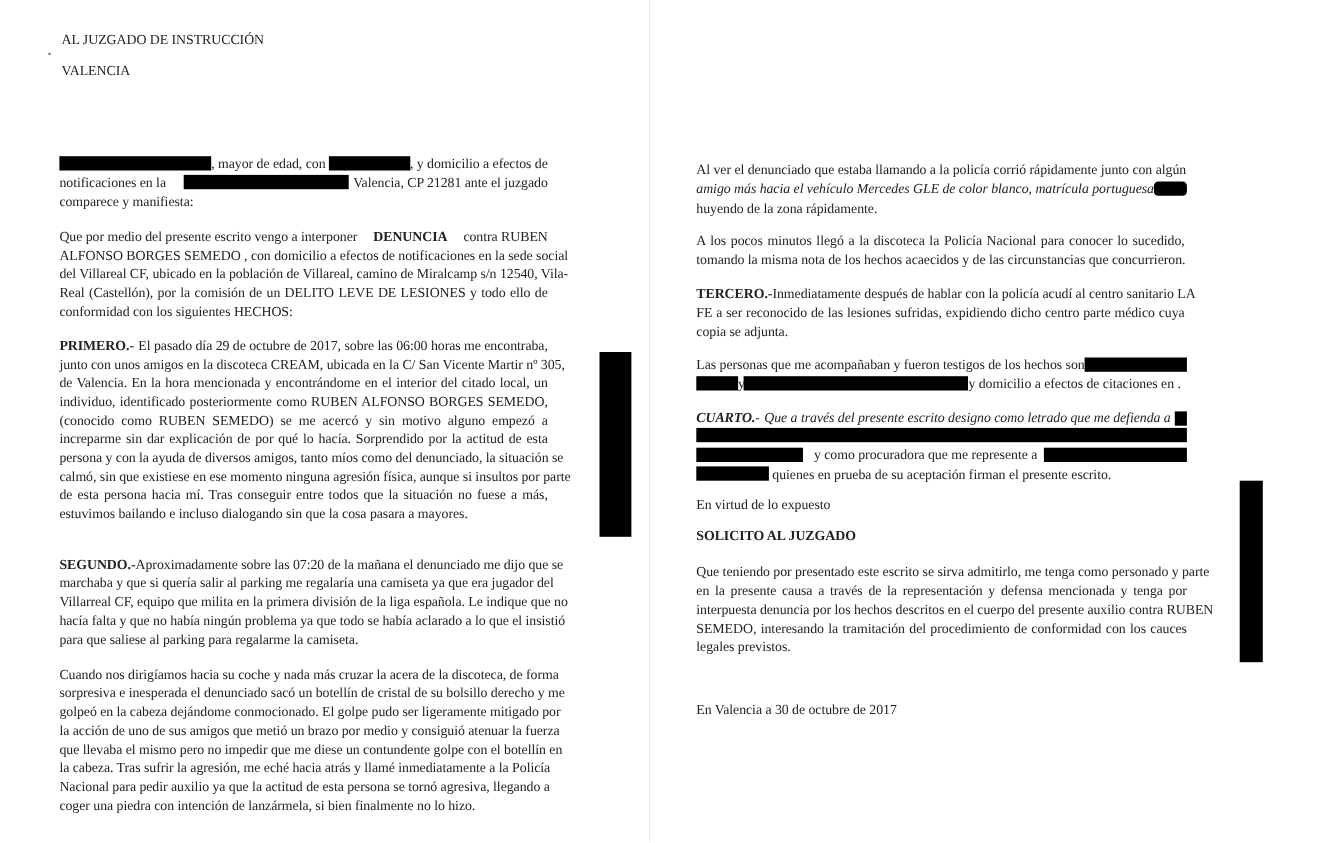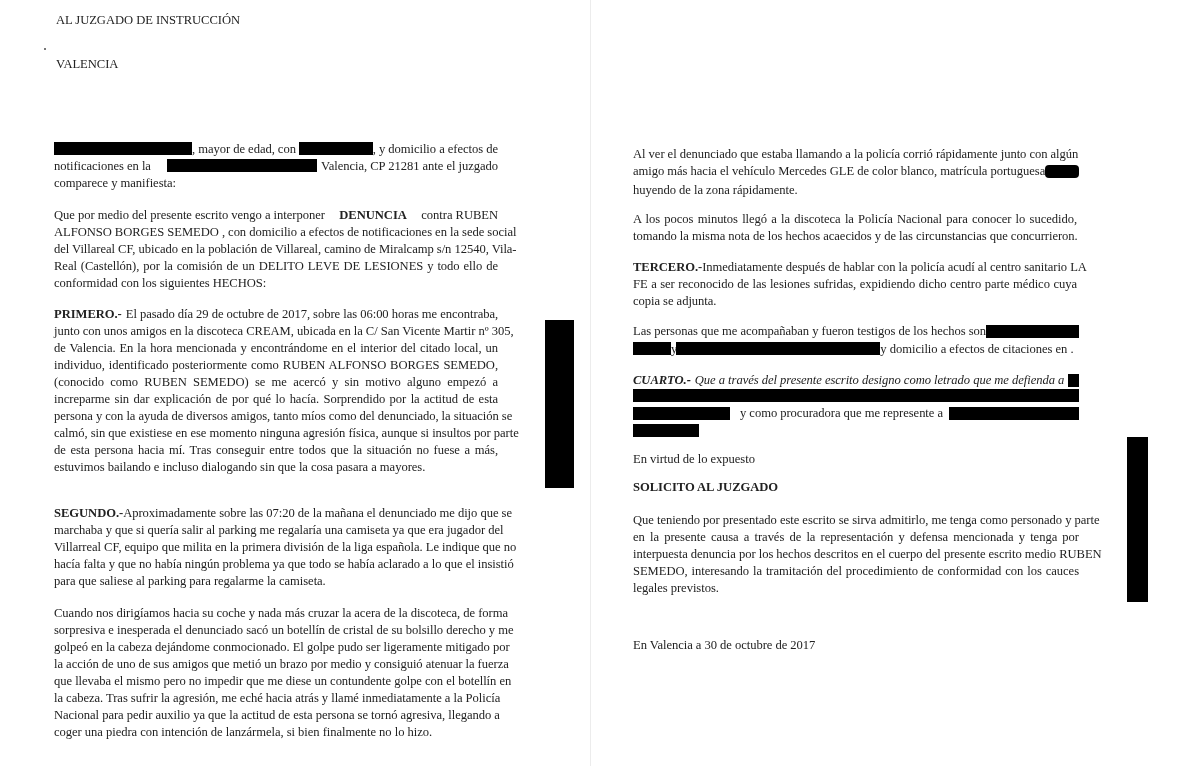--- a/index.html
+++ b/index.html
@@ -16,21 +16,21 @@
   .bar{position:absolute;background:#000;}
   .dot{position:absolute;left:44px;top:48px;width:2px;height:2px;background:#777;}
   .flex{display:flex;align-items:center;justify-content:space-between;}
 </style>
 </head>
 <body>
 
 <div class="page" id="page-left">
   <div class="dot"></div>
 
-  <div class="ln" style="left:56px;top:12px;">AL JUZGADO DE INSTRUCCIÓN</div>
+  <div class="ln" style="left:56px;top:28px;">AL JUZGADO DE INSTRUCCIÓN</div>
   <div class="ln" style="left:56px;top:56px;">VALENCIA</div>
 
   <div class="ln flex" style="left:54px;top:141px;width:444px;">
     <span><span class="red" style="width:138px"></span><span>, mayor de edad, con</span></span>
     <span><span class="red" style="width:74px"></span><span>,  y domicilio a efectos de</span></span>
   </div>
   <div class="ln flex" style="left:54px;top:158px;width:444px;">
     <span>notificaciones  en  la</span>
     <span><span class="red" style="width:150px;margin-right:4px"></span><span>Valencia,  CP  21281  ante  el  juzgado</span></span>
   </div>
@@ -80,21 +80,21 @@
 
   <div class="bar" style="left:545px;top:320px;width:29px;height:168px;"></div>
 </div>
 
 <div class="divider"></div>
 
 <div class="page" id="page-right">
 
   <div class="ln jl" style="left:42px;top:146px;width:444px;"> Al ver el denunciado que estaba llamando a la policía corrió rápidamente junto con algún</div>
   <div class="ln flex" style="left:42px;top:163px;width:446px;">
-    <span style="flex:1;text-align:justify;text-align-last:justify;">amigo más hacia el vehículo Mercedes GLE de color blanco, matrícula portuguesa</span>
+    <span style="flex:1;text-align:justify;text-align-last:justify;font-style:italic;">amigo más hacia el vehículo Mercedes GLE de color blanco, matrícula portuguesa</span>
     <span class="red" style="width:40px;border-radius:4px;margin-left:0px"></span>
   </div>
   <div class="ln" style="left:42px;top:182px;">huyendo  de la zona rápidamente.</div>
 
   <div class="ln jl" style="left:42px;top:211px;width:444px;">A los pocos minutos  llegó  a la discoteca la Policía Nacional para conocer lo sucedido,</div>
   <div class="ln" style="left:42px;top:228px;">tomando la misma nota de los hechos acaecidos y de las circunstancias que concurrieron.</div>
 
   <div class="ln flex" style="left:42px;top:259px;width:444px;">
     <span class="b">TERCERO.-</span>
     <span style="flex:1;text-align:justify;text-align-last:justify;">Inmediatamente después de hablar con la policía acudí al centro sanitario LA</span>
@@ -117,27 +117,28 @@
     <span class="red" style="width:13px"></span>
   </div>
   <div class="red" style="position:absolute;left:42px;top:389px;width:446px;height:13px;"></div>
   <div class="ln flex" style="left:42px;top:405px;width:446px;">
     <span class="red" style="width:97px"></span>
     <span style="flex:1;margin:0 4px 0 10px;">y como procuradora que me represente a</span>
     <span class="red" style="width:130px"></span>
   </div>
   <div class="ln" style="left:42px;top:423px;">
     <span class="red" style="width:66px"></span>
+    <span>quienes en prueba de su aceptación firman el presente escrito.</span>
   </div>
 
   <div class="ln" style="left:42px;top:451px;">En virtud de lo expuesto</div>
   <div class="ln b" style="left:42px;top:479px;">SOLICITO AL JUZGADO</div>
 
   <div class="ln jl" style="left:42px;top:512px;width:446px;">Que teniendo por presentado este escrito se sirva admitirlo, me tenga como personado y parte</div>
   <div class="ln jl" style="left:42px;top:529px;width:446px;">en  la  presente  causa  a  través  de  la  representación  y  defensa  mencionada  y  tenga  por</div>
-  <div class="ln jl" style="left:42px;top:546px;width:446px;">interpuesta denuncia por los hechos descritos en el cuerpo del presente escrito medio RUBEN</div>
+  <div class="ln jl" style="left:42px;top:546px;width:446px;">interpuesta denuncia por los hechos descritos en el cuerpo del presente auxilio contra RUBEN</div>
   <div class="ln jl" style="left:42px;top:563px;width:446px;">SEMEDO,  interesando  la  tramitación  del  procedimiento  de  conformidad  con  los  cauces</div>
   <div class="ln" style="left:42px;top:580px;">legales previstos.</div>
 
   <div class="ln" style="left:42px;top:637px;">En Valencia  a 30 de octubre de 2017</div>
 
   <div class="bar" style="left:536px;top:437px;width:21px;height:165px;"></div>
 </div>
 
 </body></html>

